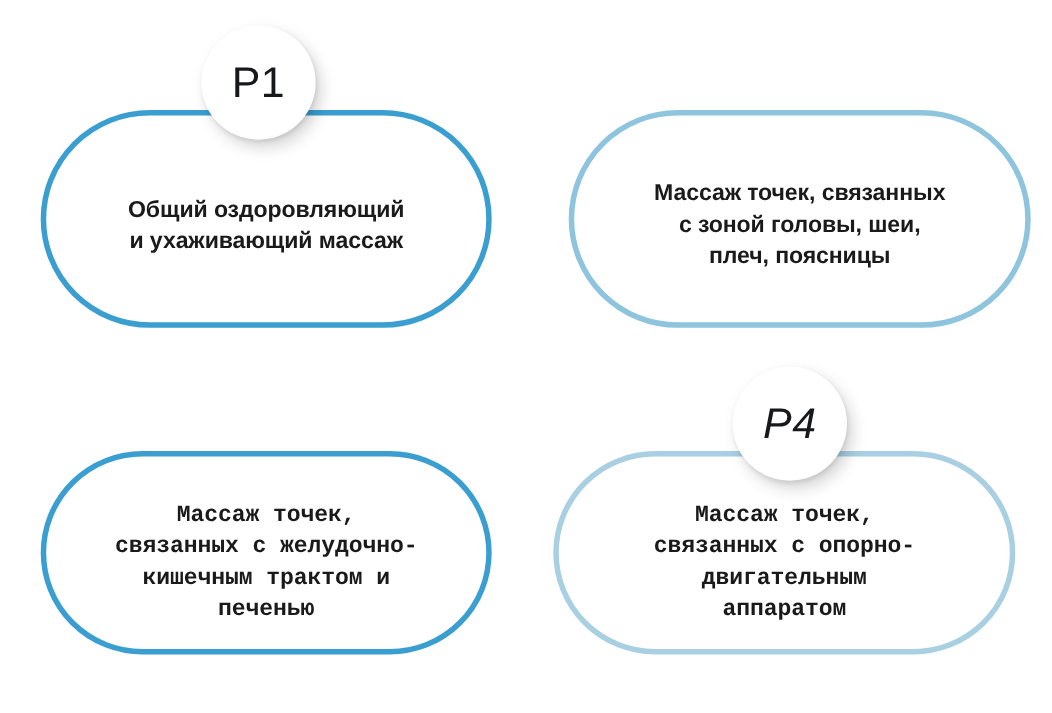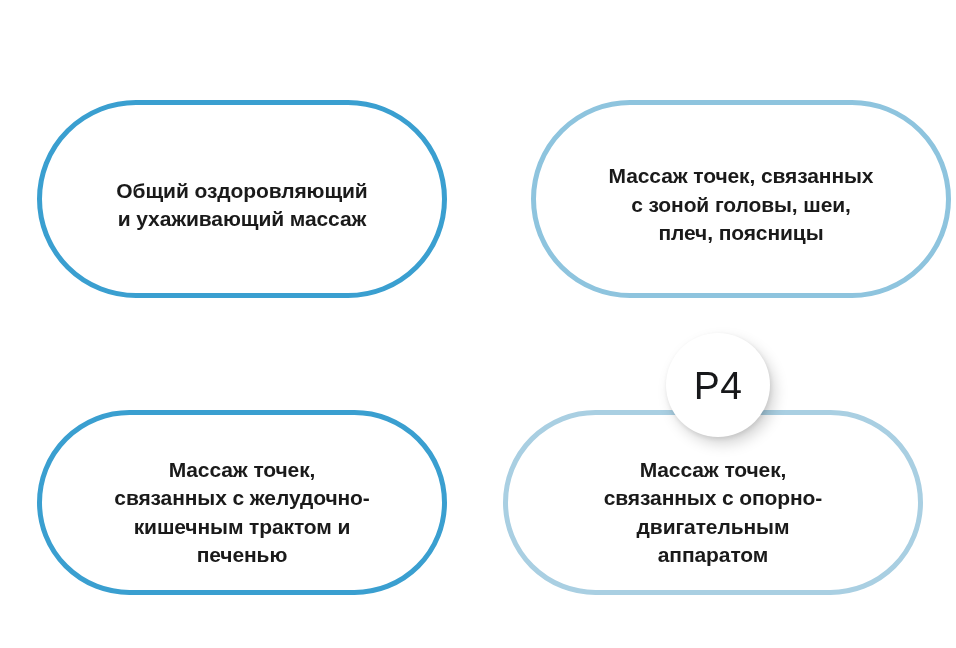--- a/index.html
+++ b/index.html
@@ -41,21 +41,21 @@
     font-size: 21px;
     font-weight: bold;
     line-height: 1.35;
     color: #1a1a1a;
     letter-spacing: -0.1px;
     white-space: pre-line;
   }
 
   
   .card.row-top .card-text { transform: translateY(6px); }
-  .card.row-bottom .card-text { transform: translateY(10px); }
+  .card.row-bottom .card-text { transform: translateY(10px); font-family: Liberation Mono, monospace; }
 
   
   .badge {
     position: absolute;
     box-sizing: border-box;
     width: 104px;
     height: 104px;
     border-radius: 50%;
     background: #ffffff;
     display: flex;
@@ -69,37 +69,40 @@
   .badge-label {
     font-size: 39px;
     font-weight: normal;
     color: #17181a;
     line-height: 1;
     letter-spacing: 0.5px;
   }
 
   
   #card-1 { left: 37px;  top: 100px; width: 410px; height: 198px; border-color: #3a9fd0; }
-  #card-2 { left: 531px; top: 100px; width: 420px; height: 198px; border-color: #8ec4de; justify-content: center; }
+  #card-2 { left: 517px; top: 100px; width: 420px; height: 198px; border-color: #8ec4de; justify-content: center; }
   #card-3 { left: 37px;  top: 410px; width: 410px; height: 185px; border-color: #3a9fd0; }
   #card-4 { left: 503px; top: 410px; width: 420px; height: 185px; border-color: #a9cfe2; }
 
   #badge-1 { left: 183px; top: 23px; }
   #badge-2 { left: 661px; top: 23px; }
   #badge-3 { left: 186px; top: 333px; }
-  #badge-4 { left: 666px; top: 333px; }
+  #badge-4 { left: 666px; top: 333px; font-style: italic; }
 </style>
 </head>
 <body style="background: rgb(255, 255, 255);">
 
 <div class="board">
 
   <div class="card row-top" id="card-1" style="border-color: rgb(58, 159, 208);">
     <p class="card-text">Общий оздоровляющий
 и ухаживающий массаж</p>
+  </div>
+  <div class="badge" id="badge-1">
+    <span class="badge-label">P1</span>
   </div>
 
   <div class="card row-top" id="card-2" style="border-color: rgb(142, 196, 222);">
     <p class="card-text">Массаж точек, связанных
 с зоной головы, шеи,
 плеч, поясницы</p>
   </div>
 
   <div class="card row-bottom" id="card-3" style="border-color: rgb(58, 159, 208);">
     <p class="card-text">Массаж точек,

